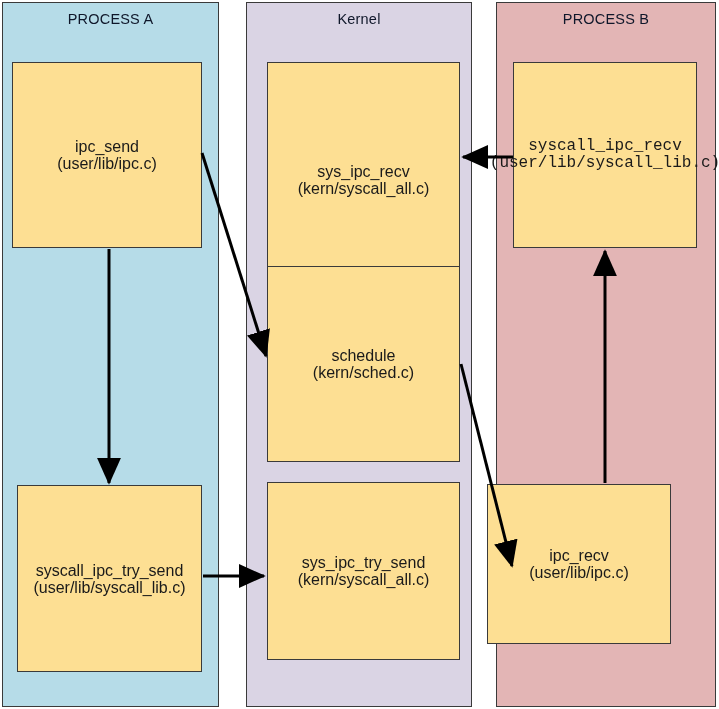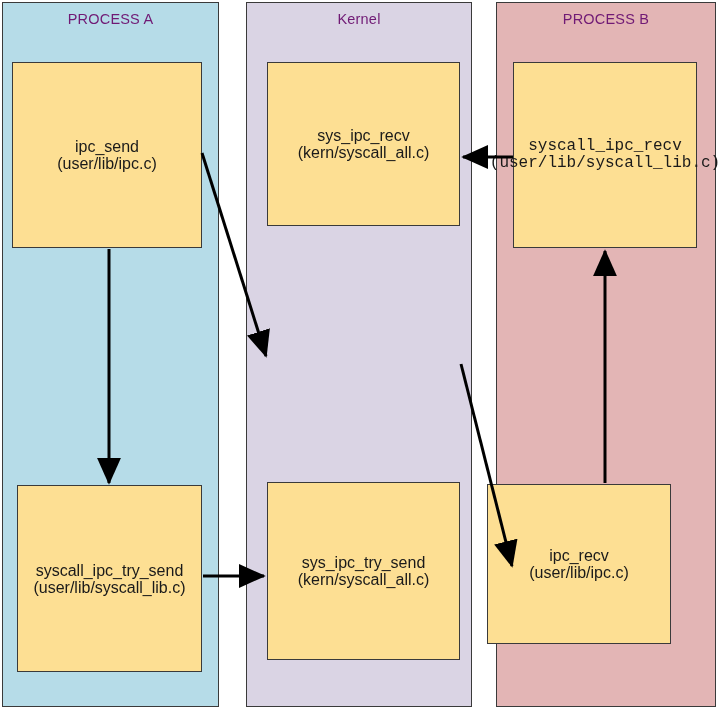--- a/index.html
+++ b/index.html
@@ -22,21 +22,21 @@
     box-sizing: border-box;
     border: 1.6px solid #3a3a3a;
     text-align: center;
   }
   .swimlane-title {
     position: absolute;
     left: 0;
     right: 0;
     top: 7px;
     font-size: 14.5px;
-    color: #701a75;
+    color: #0f172a;
     line-height: 18px;
     letter-spacing: 0.2px;
   }
   .lane-a  { background: #b6dce8; }
   .lane-k  { background: #dad4e4; }
   .lane-b  { background: #e3b5b5; }
 
   .node {
     position: absolute;
     box-sizing: border-box;
@@ -79,30 +79,34 @@
 
   <div class="swimlane lane-b" style="left:496px; top:2px; width:220px; height:705px;">
     <div class="swimlane-title">PROCESS B</div>
   </div>
 
   <div class="node" style="left:12px; top:62px; width:190px; height:186px;">
     <span class="fn">ipc_send</span>
     <span class="file">(user/lib/ipc.c)</span>
   </div>
 
-  <div class="node" style="left:267px; top:62px; width:193px; height:164px;">
+  <div class="node" style="left:267px; top:62px; width:193px; height:236px;">
     <span class="fn">sys_ipc_recv</span>
     <span class="file">(kern/syscall_all.c)</span>
   </div>
 
   <div class="node" style="left:513px; top:62px; width:184px; height:186px;font-family:Liberation Mono, monospace;">
     <span class="fn">syscall_ipc_recv</span>
     <span class="file">(user/lib/syscall_lib.c)</span>
   </div>
 
+  <div class="node" style="left:267px; top:266px; width:193px; height:196px;">
+    <span class="fn">schedule</span>
+    <span class="file">(kern/sched.c)</span>
+  </div>
 
   <div class="node" style="left:17px; top:485px; width:185px; height:187px;">
     <span class="fn">syscall_ipc_try_send</span>
     <span class="file">(user/lib/syscall_lib.c)</span>
   </div>
 
   <div class="node" style="left:267px; top:482px; width:193px; height:178px;">
     <span class="fn">sys_ipc_try_send</span>
     <span class="file">(kern/syscall_all.c)</span>
   </div>

